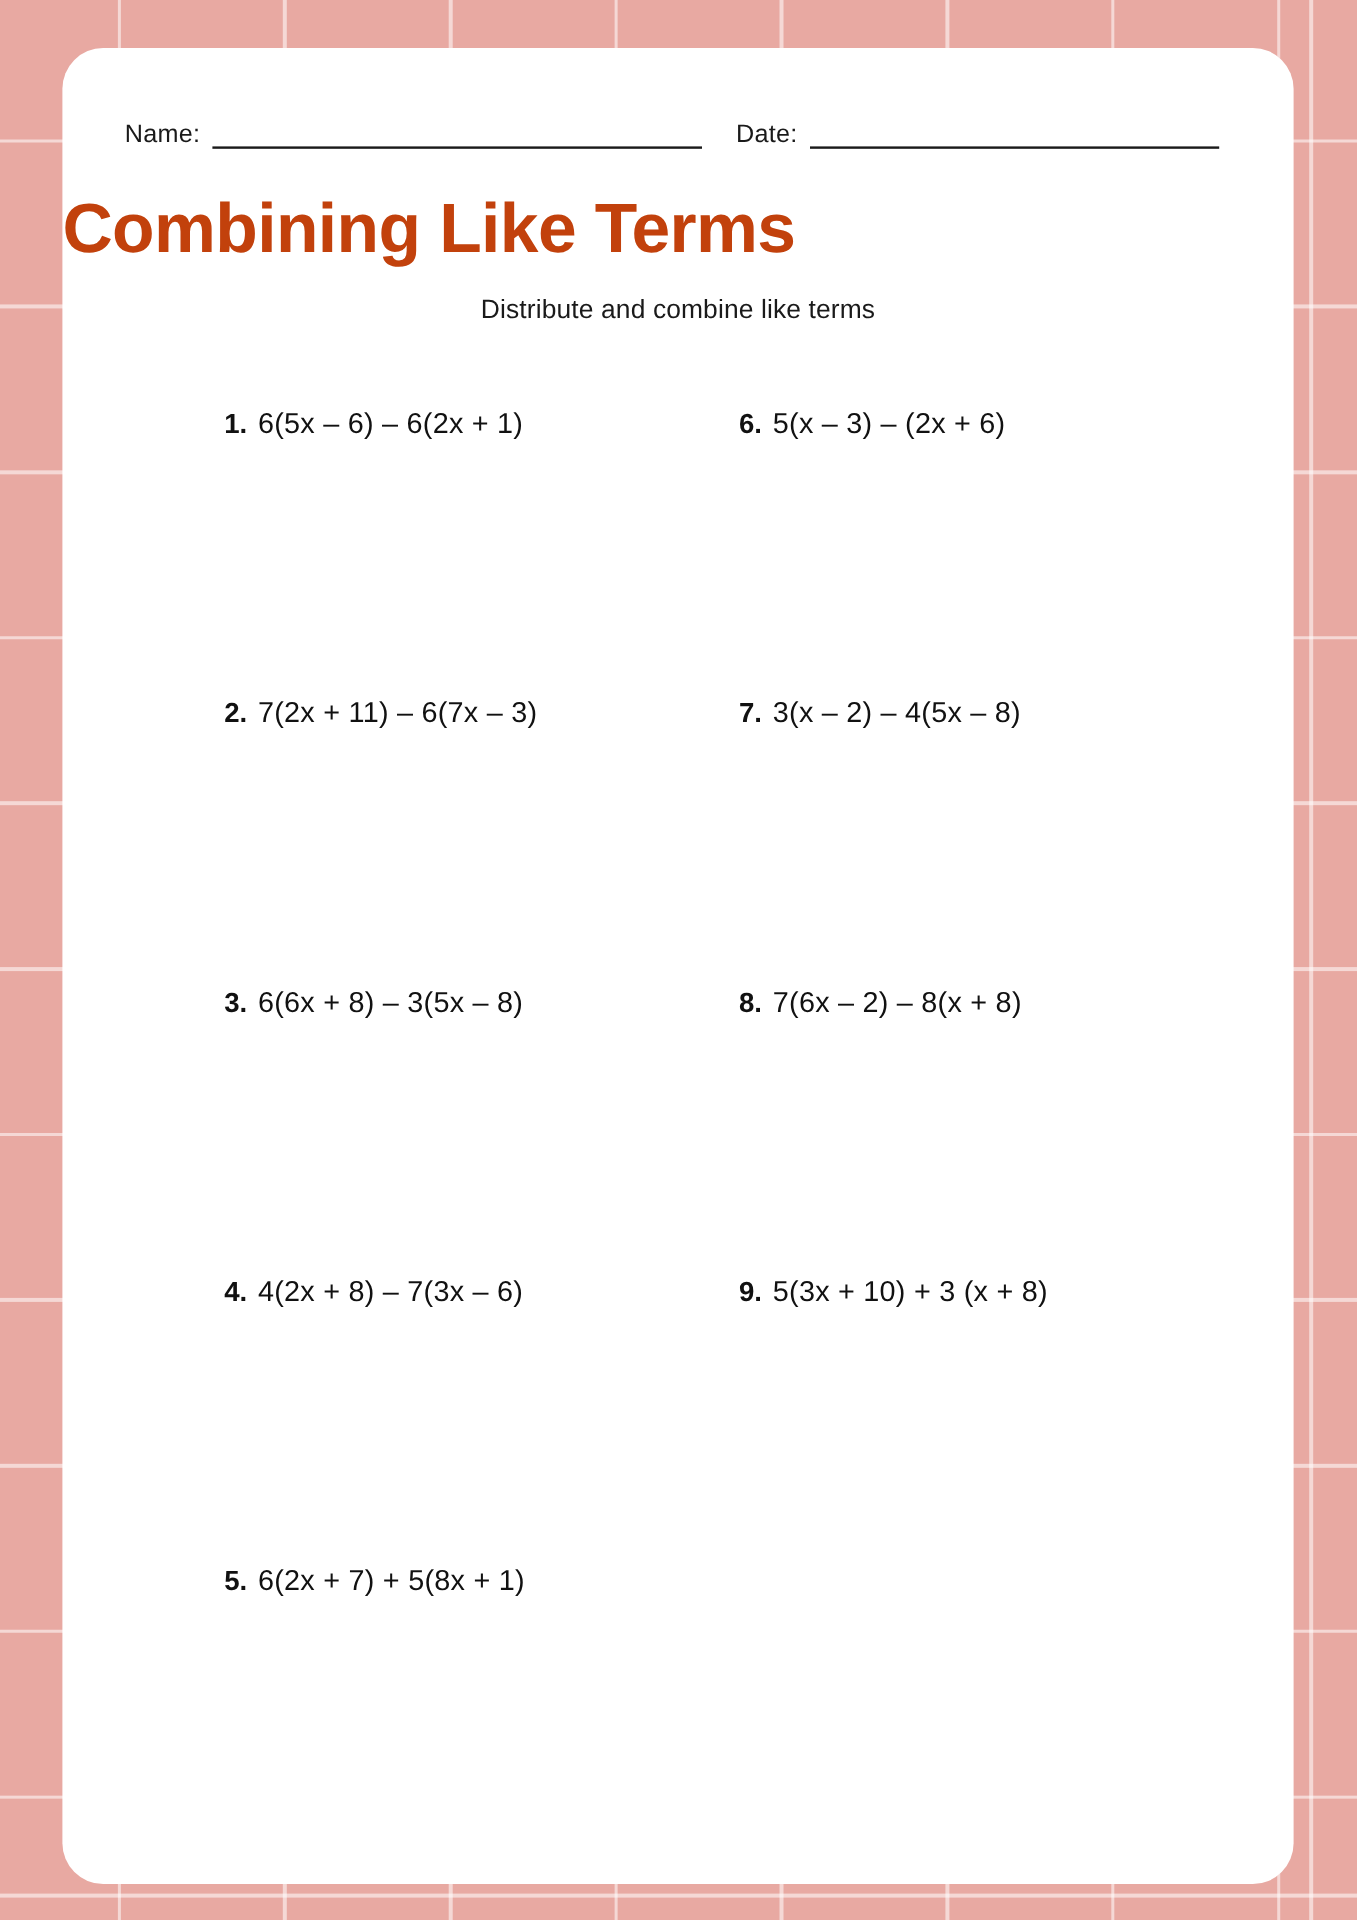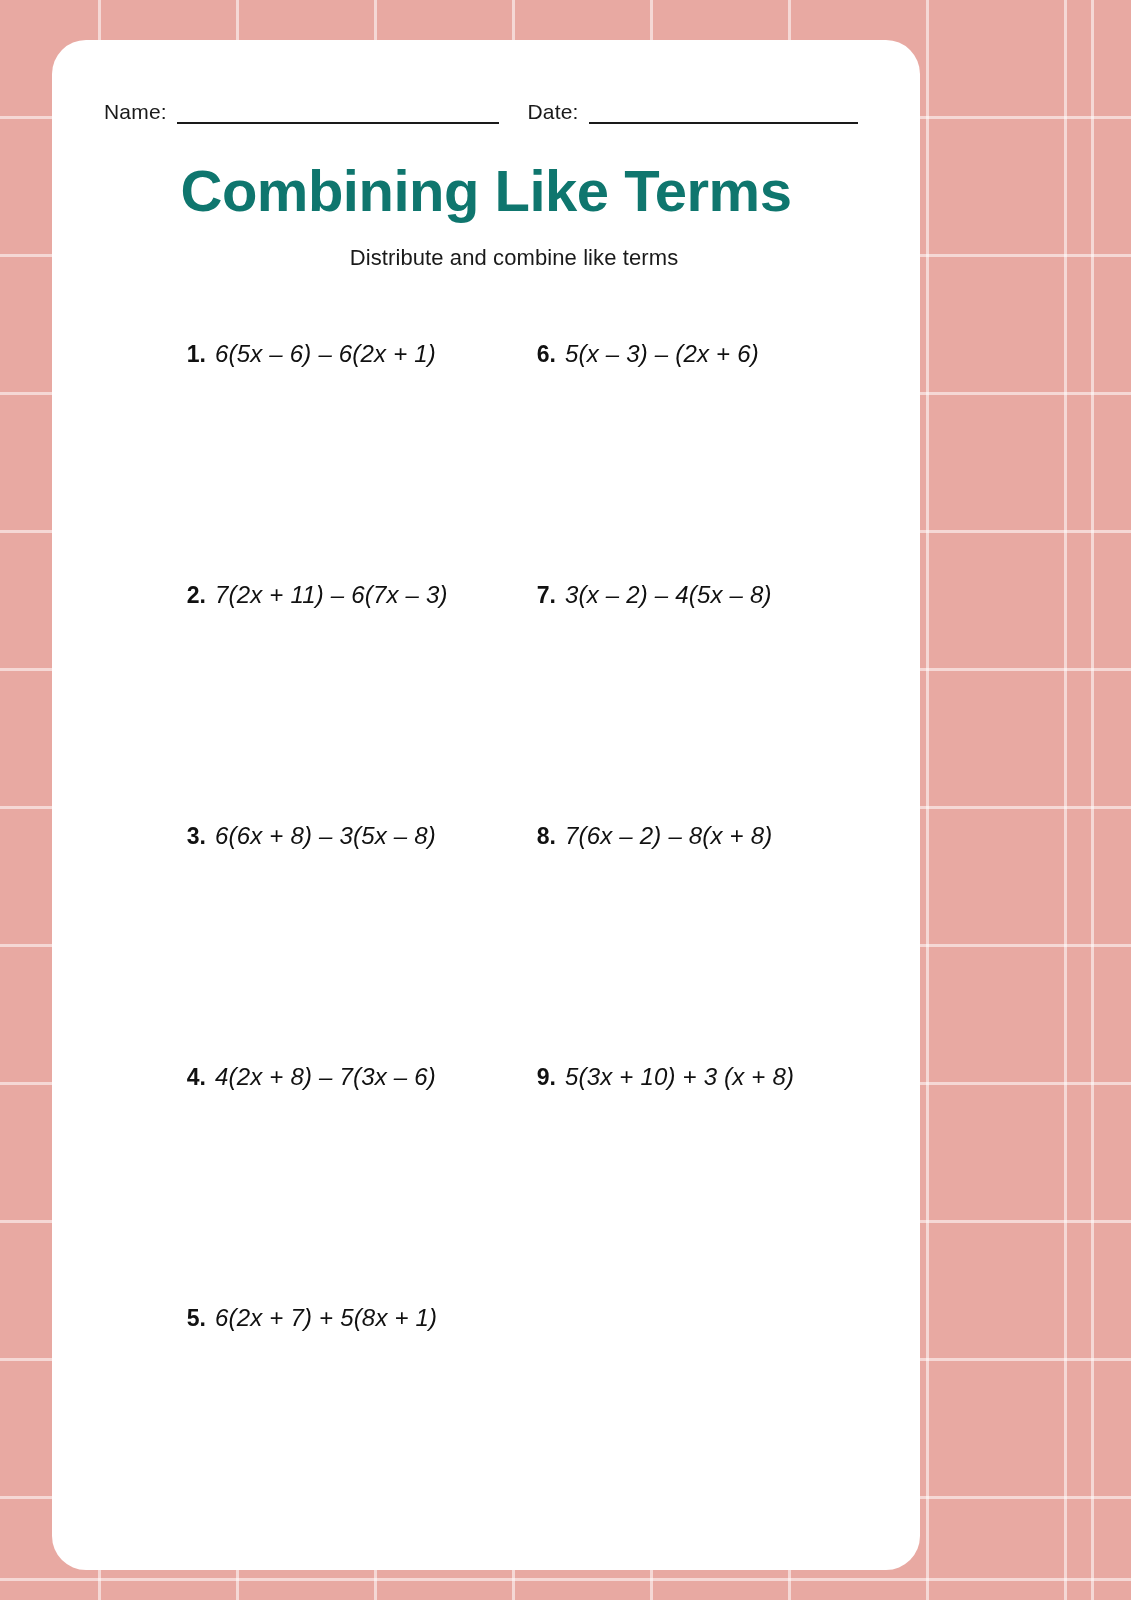--- a/index.html
+++ b/index.html
@@ -20,21 +20,21 @@
     inset: 0;
     background-image:
       repeating-linear-gradient(to right, rgba(255,255,255,0.55) 0px, rgba(255,255,255,0.55) 3px, transparent 3px, transparent 138px),
       repeating-linear-gradient(to bottom, rgba(255,255,255,0.55) 0px, rgba(255,255,255,0.55) 3px, transparent 3px, transparent 138px);
     background-position: -40px -22px, -40px -22px;
   }
   #sheet {
     position: absolute;
     left: 52px;
     top: 40px;
-    width: 868px;
+    width: 1026px;
     height: 1530px;
     background: #ffffff;
     border-radius: 34px;
     box-sizing: border-box;
   }
   .header-row {
     position: absolute;
     top: 60px;
     left: 0;
     width: 100%;
@@ -60,38 +60,37 @@
     margin-left: 10px;
     margin-right: 10px;
   }
   .field-date { width: 420px; margin-left: 18px; }
 
   h1#title {
     position: absolute;
     top: 118px;
     left: 0;
     width: 100%;
-    text-align: center;
+    text-align: left;
     margin: 0;
     font-size: 58px;
     line-height: 1.15;
     font-weight: 700;
     letter-spacing: -0.5px;
-    color: #0f766e;
+    color: #c2410c;
   }
   #subtitle {
     position: absolute;
     top: 205px;
     left: 0;
     width: 100%;
     text-align: center;
     font-size: 22px;
     color: #1a1a1a;
     letter-spacing: 0.1px;
-    padding-left: 28px;
   }
 
   #problems {
     position: absolute;
     top: 300px;
     left: 0;
     width: 100%;
     box-sizing: border-box;
     padding: 0 60px;
     display: flex;
@@ -115,21 +114,20 @@
     color: #111;
     min-width: 34px;
     text-align: right;
     margin-right: 9px;
   }
   .problem .expr {
     font-size: 24px;
     color: #111;
     letter-spacing: 0.2px;
     white-space: nowrap;
-    font-style: italic;
   }
 </style>
 </head>
 <body>
 
 <div id="grid-bg"></div>
 
 <div id="sheet">
 
   <div class="header-row">

